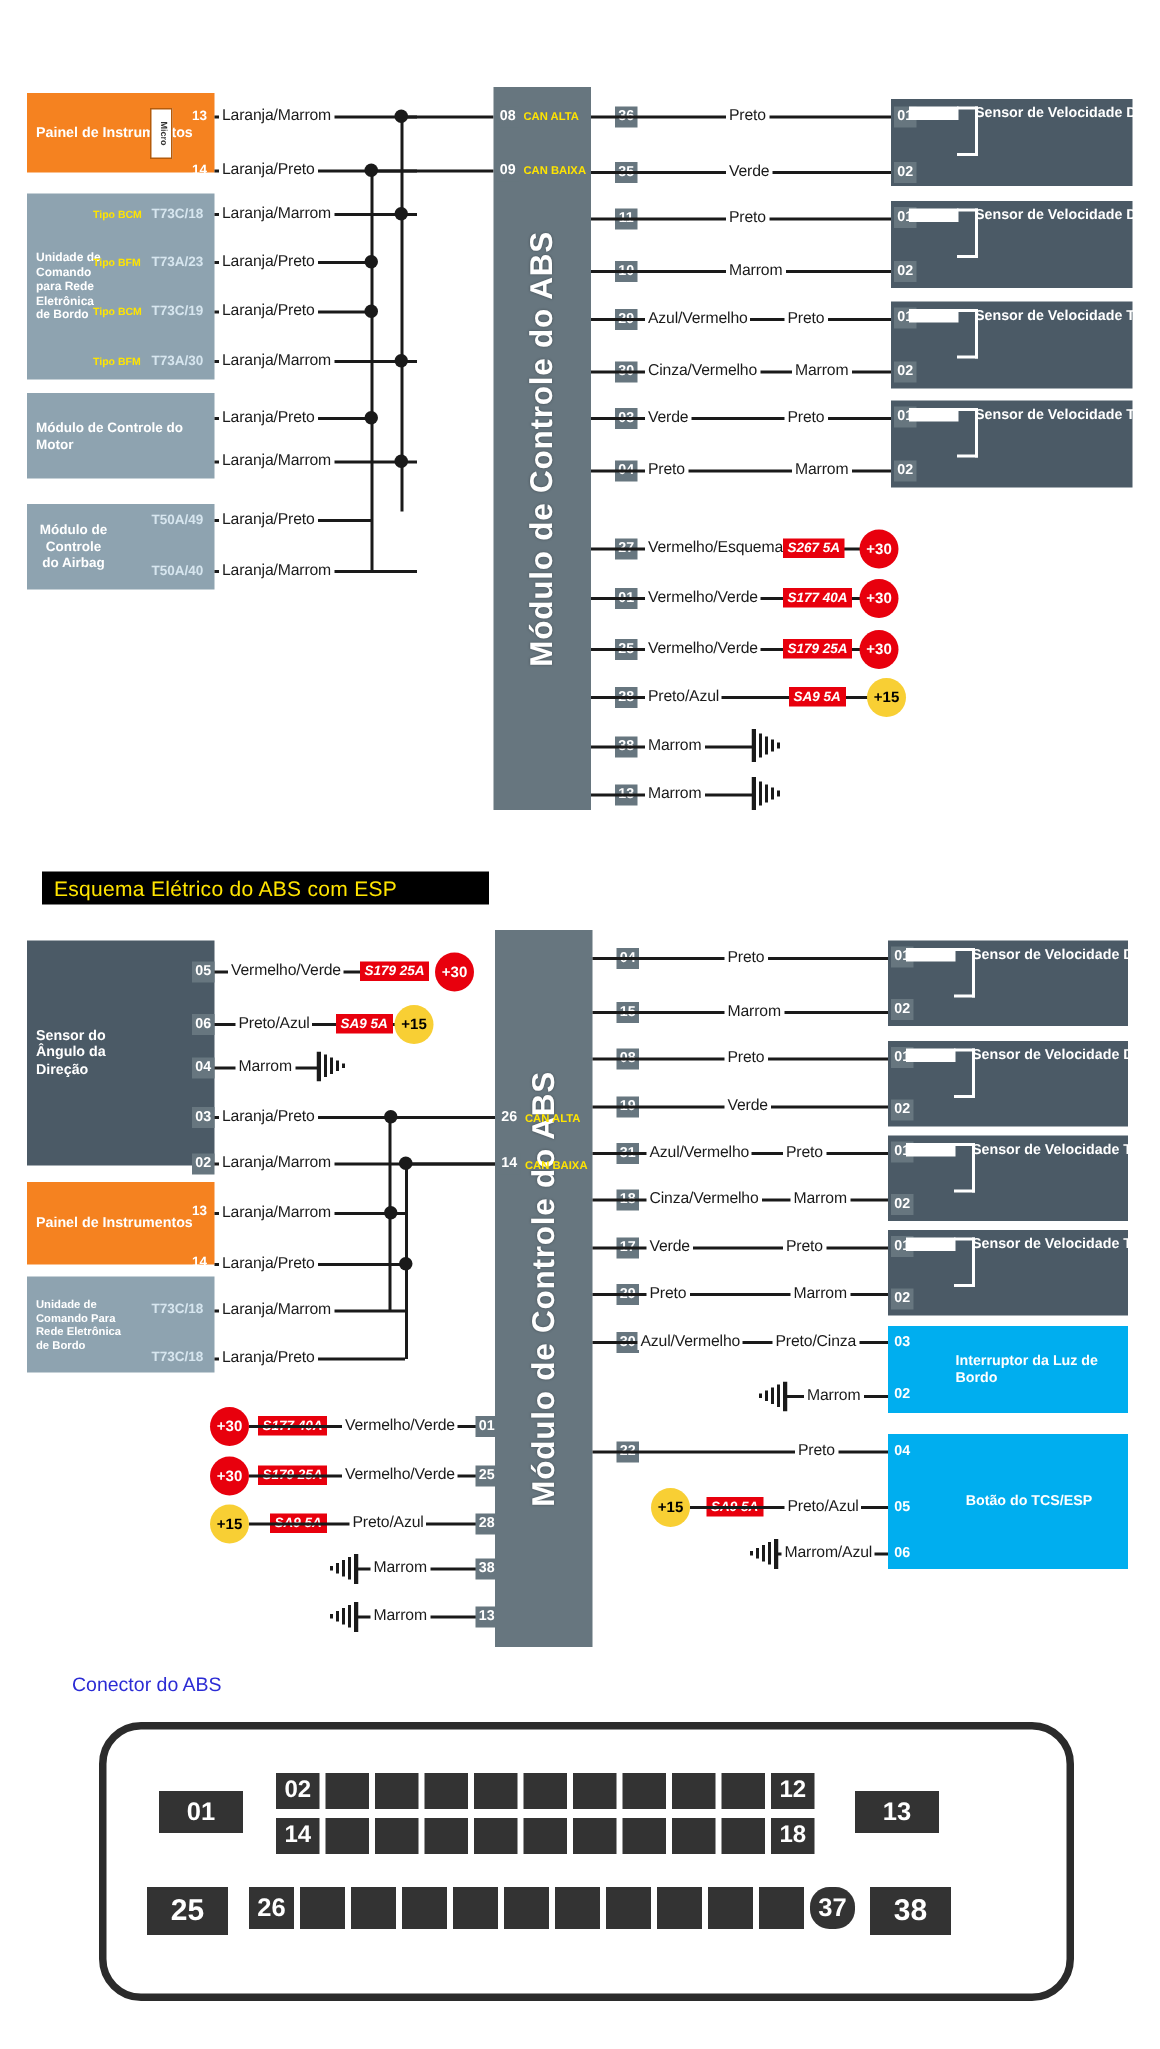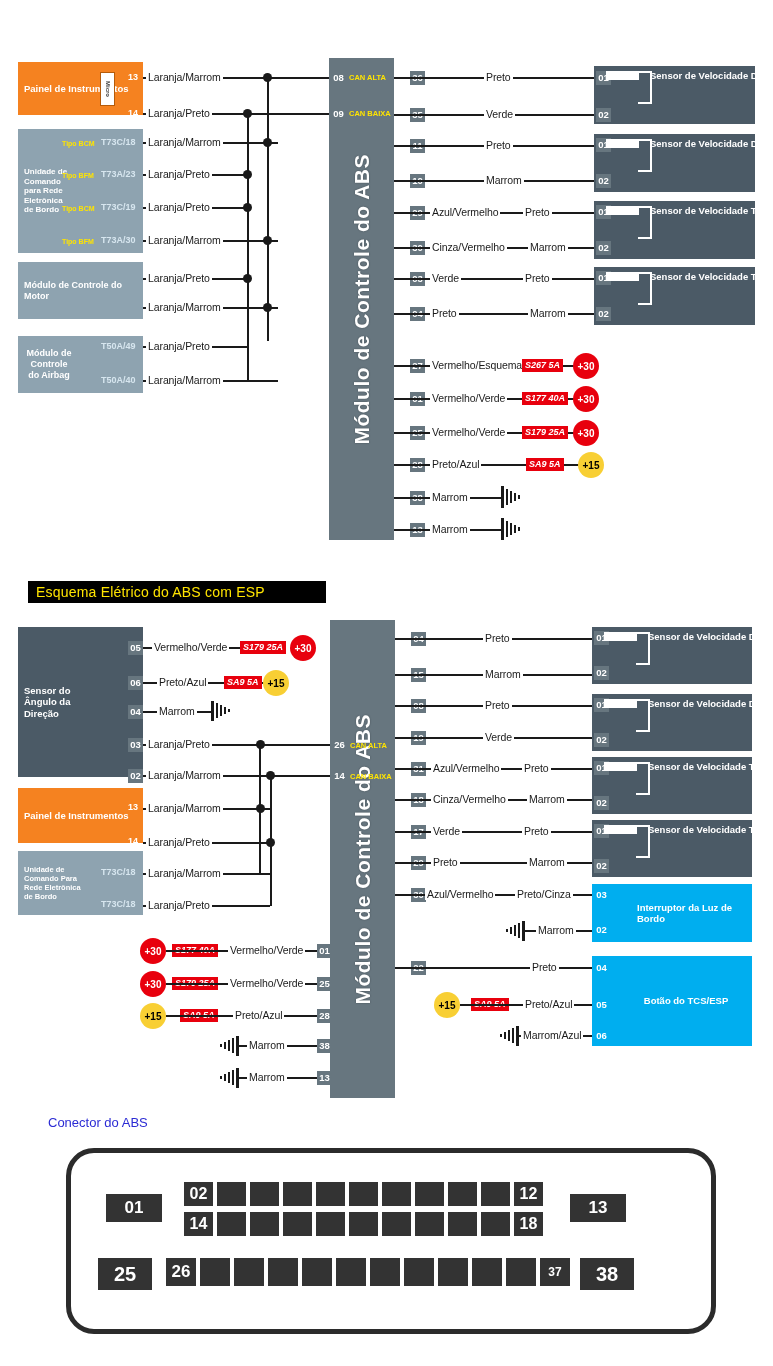--- a/index.html
+++ b/index.html
@@ -589,16 +589,16 @@
       <div class="cell" style="left: 200px; top: 1258px; width: 30px; height: 28px; font-size: 17px;"></div>
       <div class="cell" style="left: 234px; top: 1258px; width: 30px; height: 28px; font-size: 17px;"></div>
       <div class="cell" style="left: 268px; top: 1258px; width: 30px; height: 28px; font-size: 17px;"></div>
       <div class="cell" style="left: 302px; top: 1258px; width: 30px; height: 28px; font-size: 17px;"></div>
       <div class="cell" style="left: 336px; top: 1258px; width: 30px; height: 28px; font-size: 17px;"></div>
       <div class="cell" style="left: 370px; top: 1258px; width: 30px; height: 28px; font-size: 17px;"></div>
       <div class="cell" style="left: 404px; top: 1258px; width: 30px; height: 28px; font-size: 17px;"></div>
       <div class="cell" style="left: 438px; top: 1258px; width: 30px; height: 28px; font-size: 17px;"></div>
       <div class="cell" style="left: 472px; top: 1258px; width: 30px; height: 28px; font-size: 17px;"></div>
       <div class="cell" style="left: 506px; top: 1258px; width: 30px; height: 28px; font-size: 17px;"></div>
-      <div class="cell" style="left: 540px; top: 1258px; width: 30px; height: 28px; font-size: 12px;">37</div>
+      <div class="cell" style="left: 540px; top: 1258px; width: 30px; height: 28px; font-size: 17px; border-radius: 13px;">37</div>
     </div>
 
 </div>
 
 </body></html>

